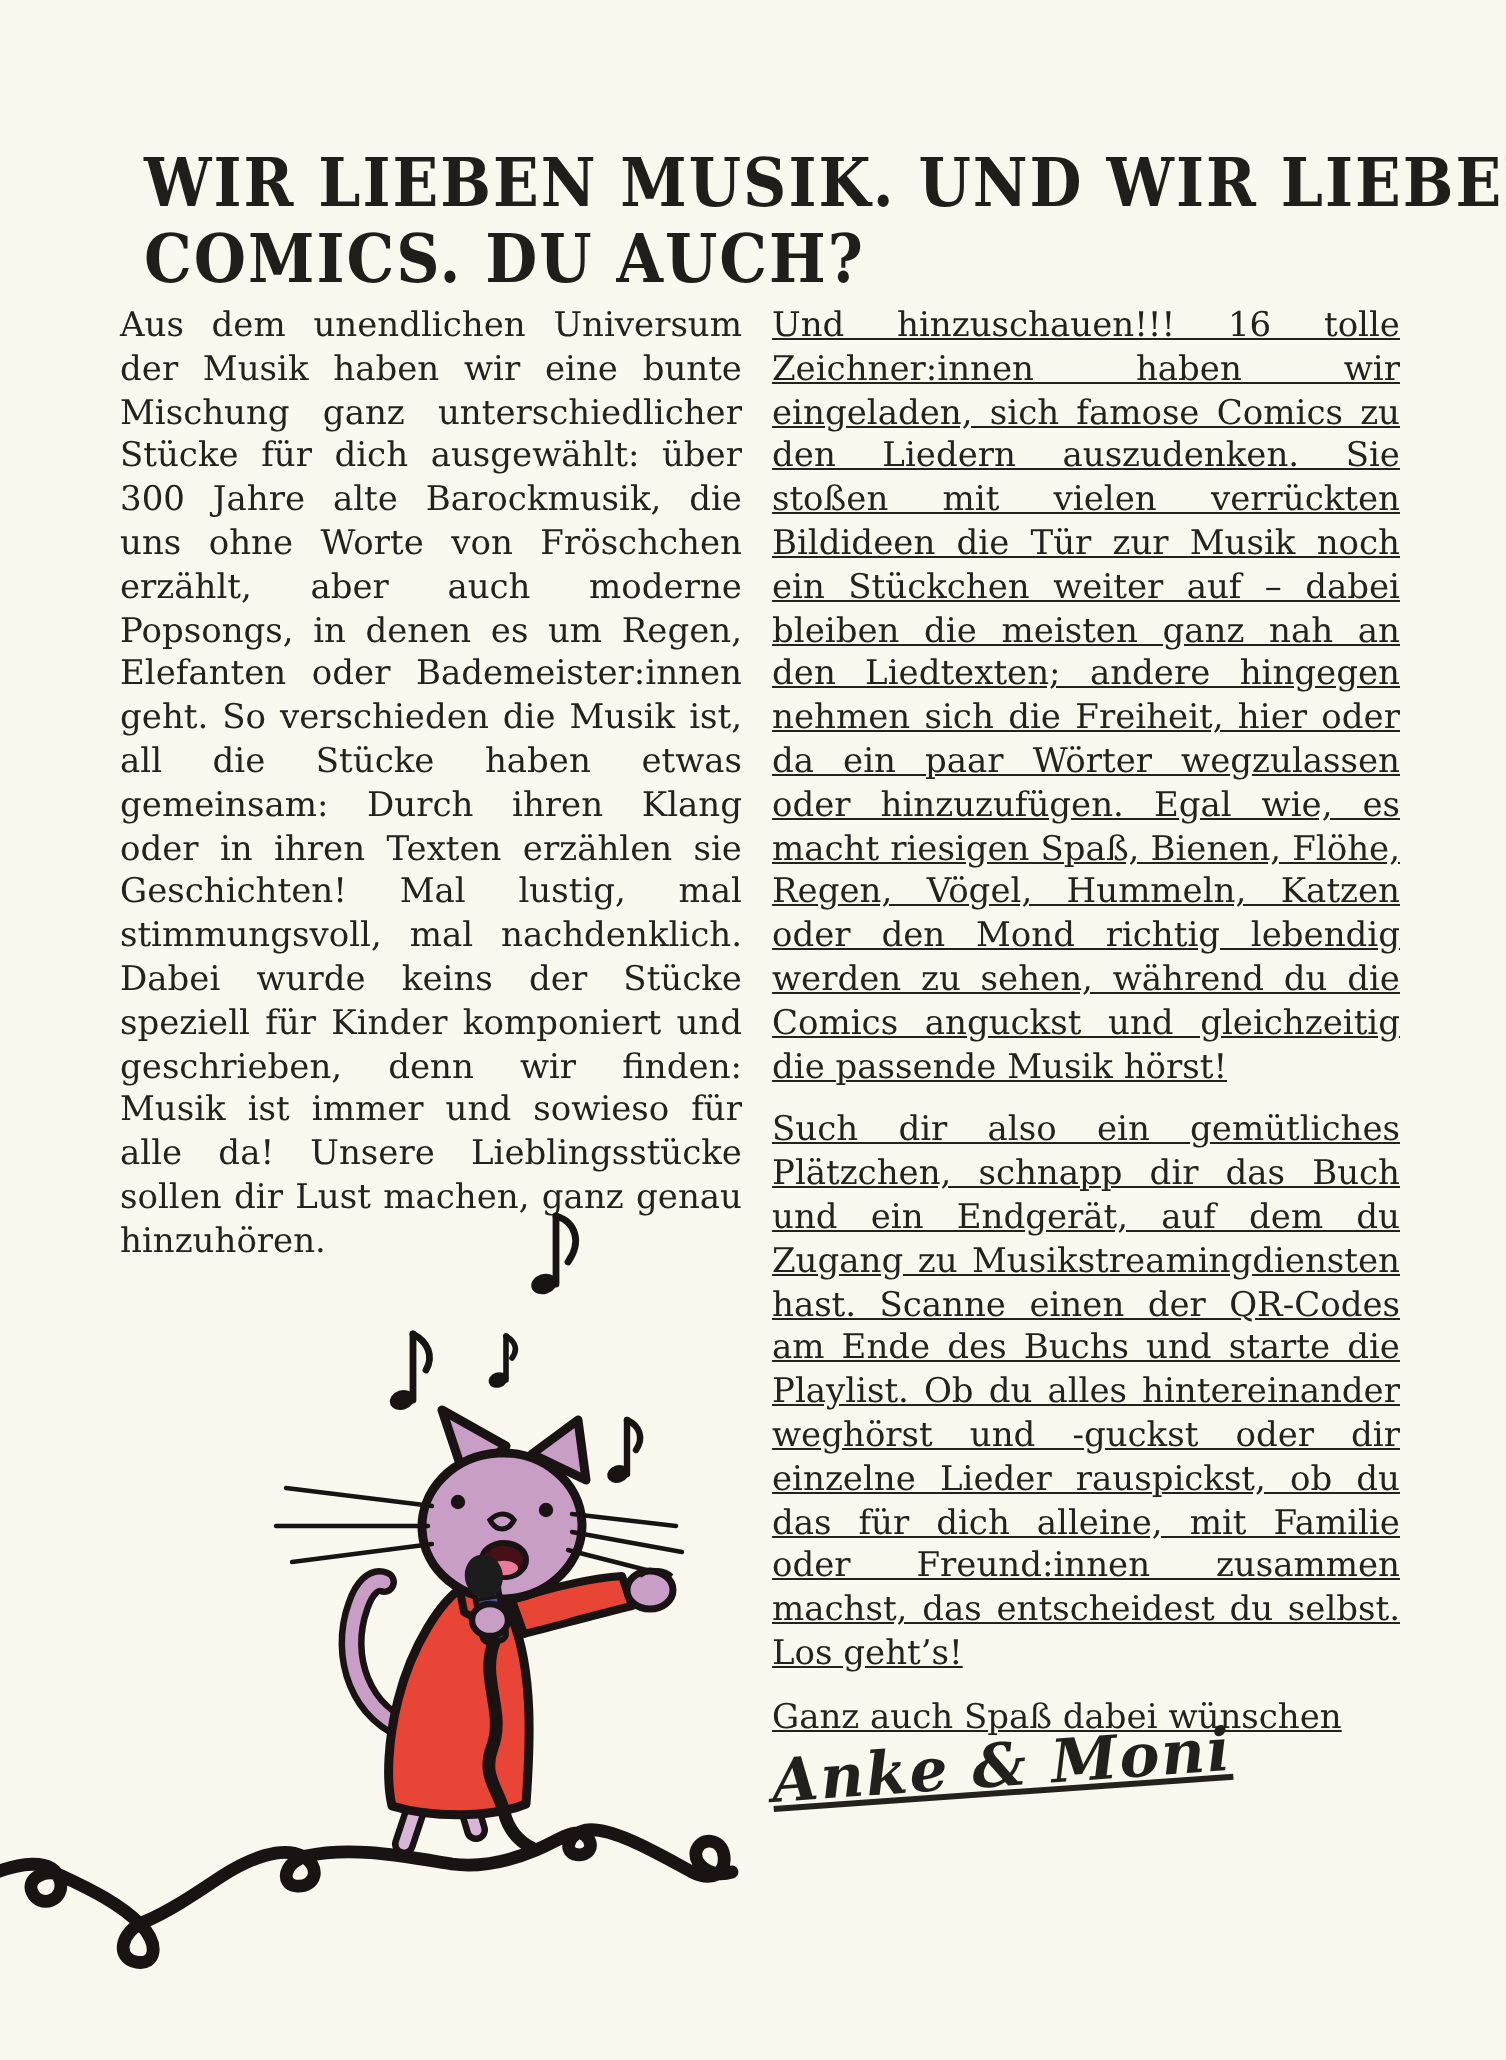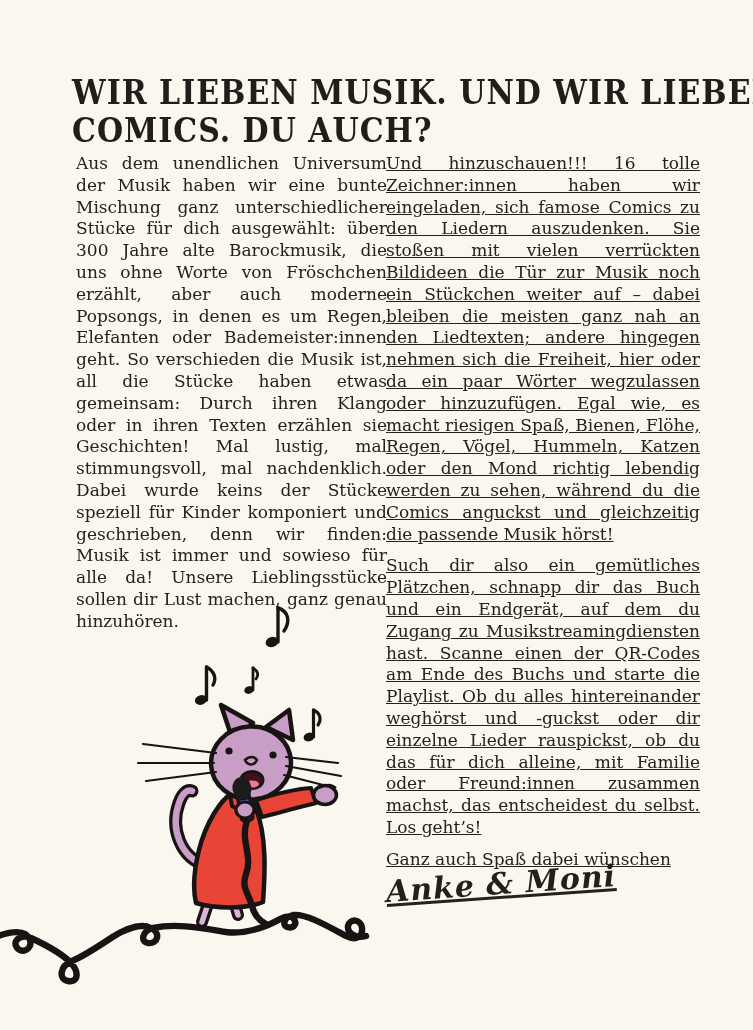--- a/index.html
+++ b/index.html
@@ -31,21 +31,21 @@
   }
   .title-line { white-space: nowrap; }
   .col {
     position: absolute;
     top: 153px;
     font-size: 17px;
     line-height: 21.8px;
     text-align: justify;
     color: #26211D;
   }
-  .col-left  { left: 76px;  width: 311px; }
+  .col-left  { left: 60px;  width: 311px; }
   .col-right { left: 386px; width: 314px; text-decoration: underline; }
   .col p { margin: 0 0 10px 0; }
   .greeting { text-align: left; margin-top: 2px; }
   .signature {
     margin-top: 10px;
     font-family: "DejaVu Serif", "Liberation Serif", serif;
     font-style: italic;
     font-weight: bold;
     font-size: 30px;
     letter-spacing: 1px;

